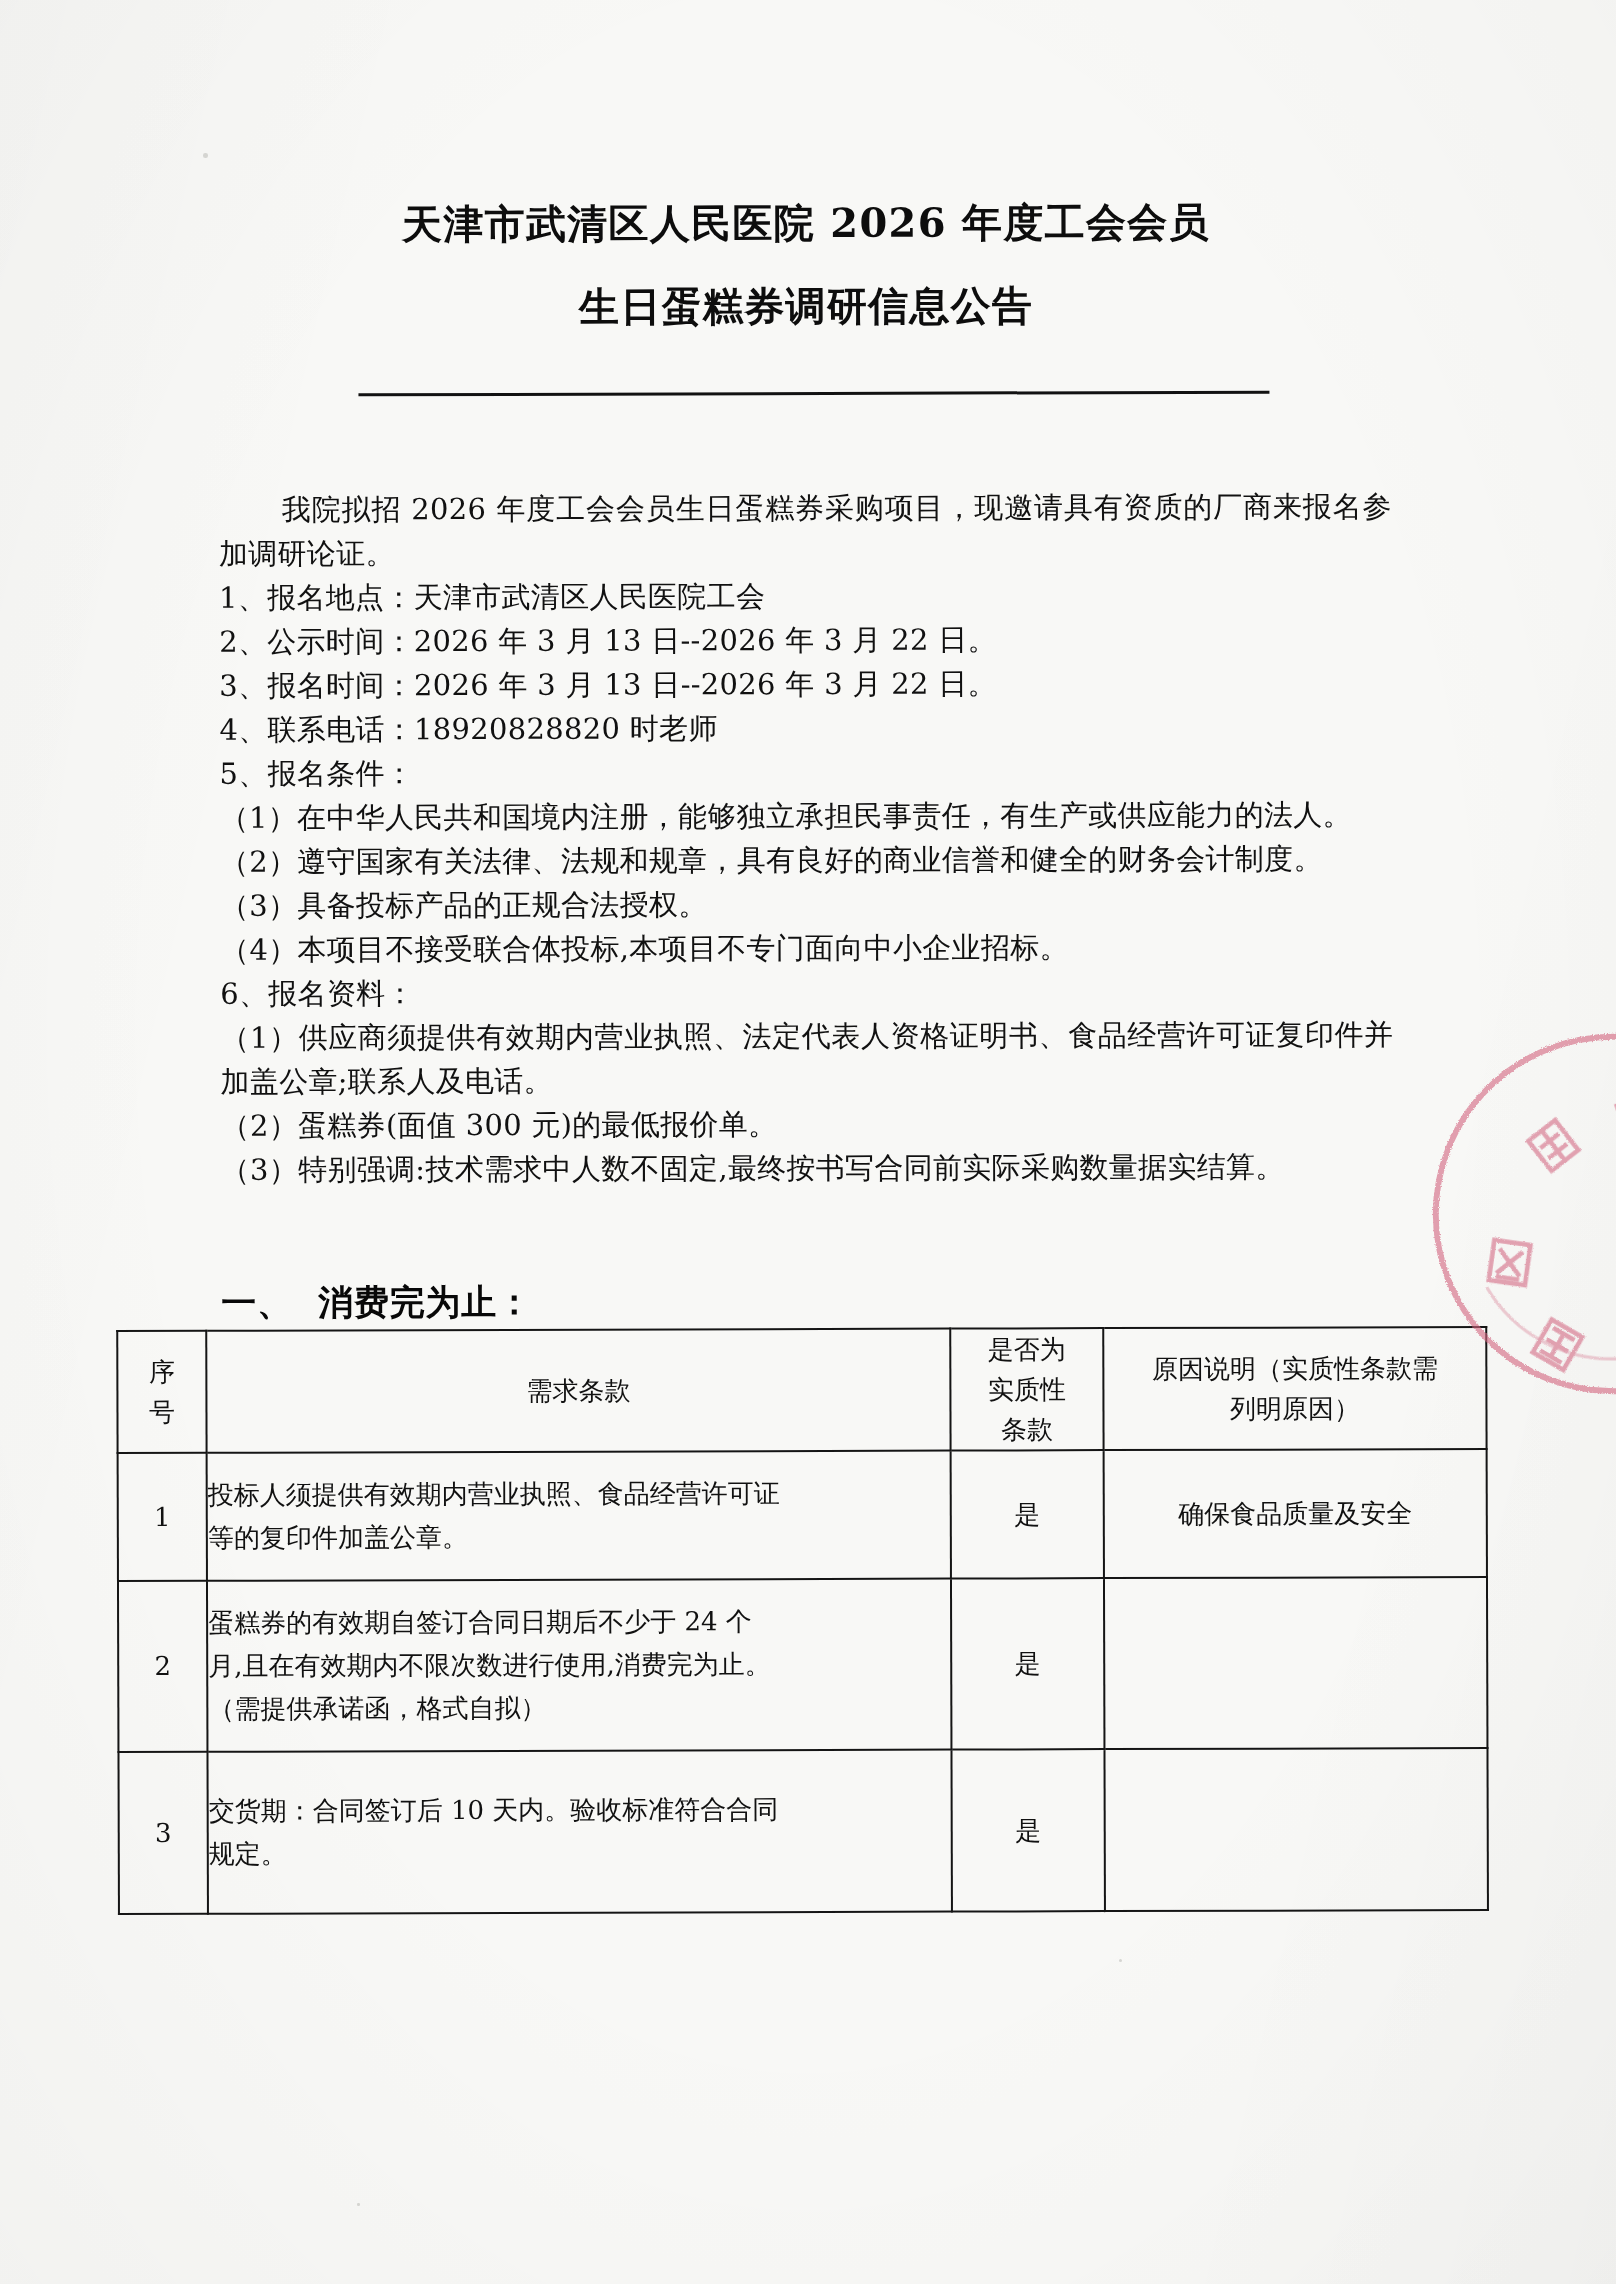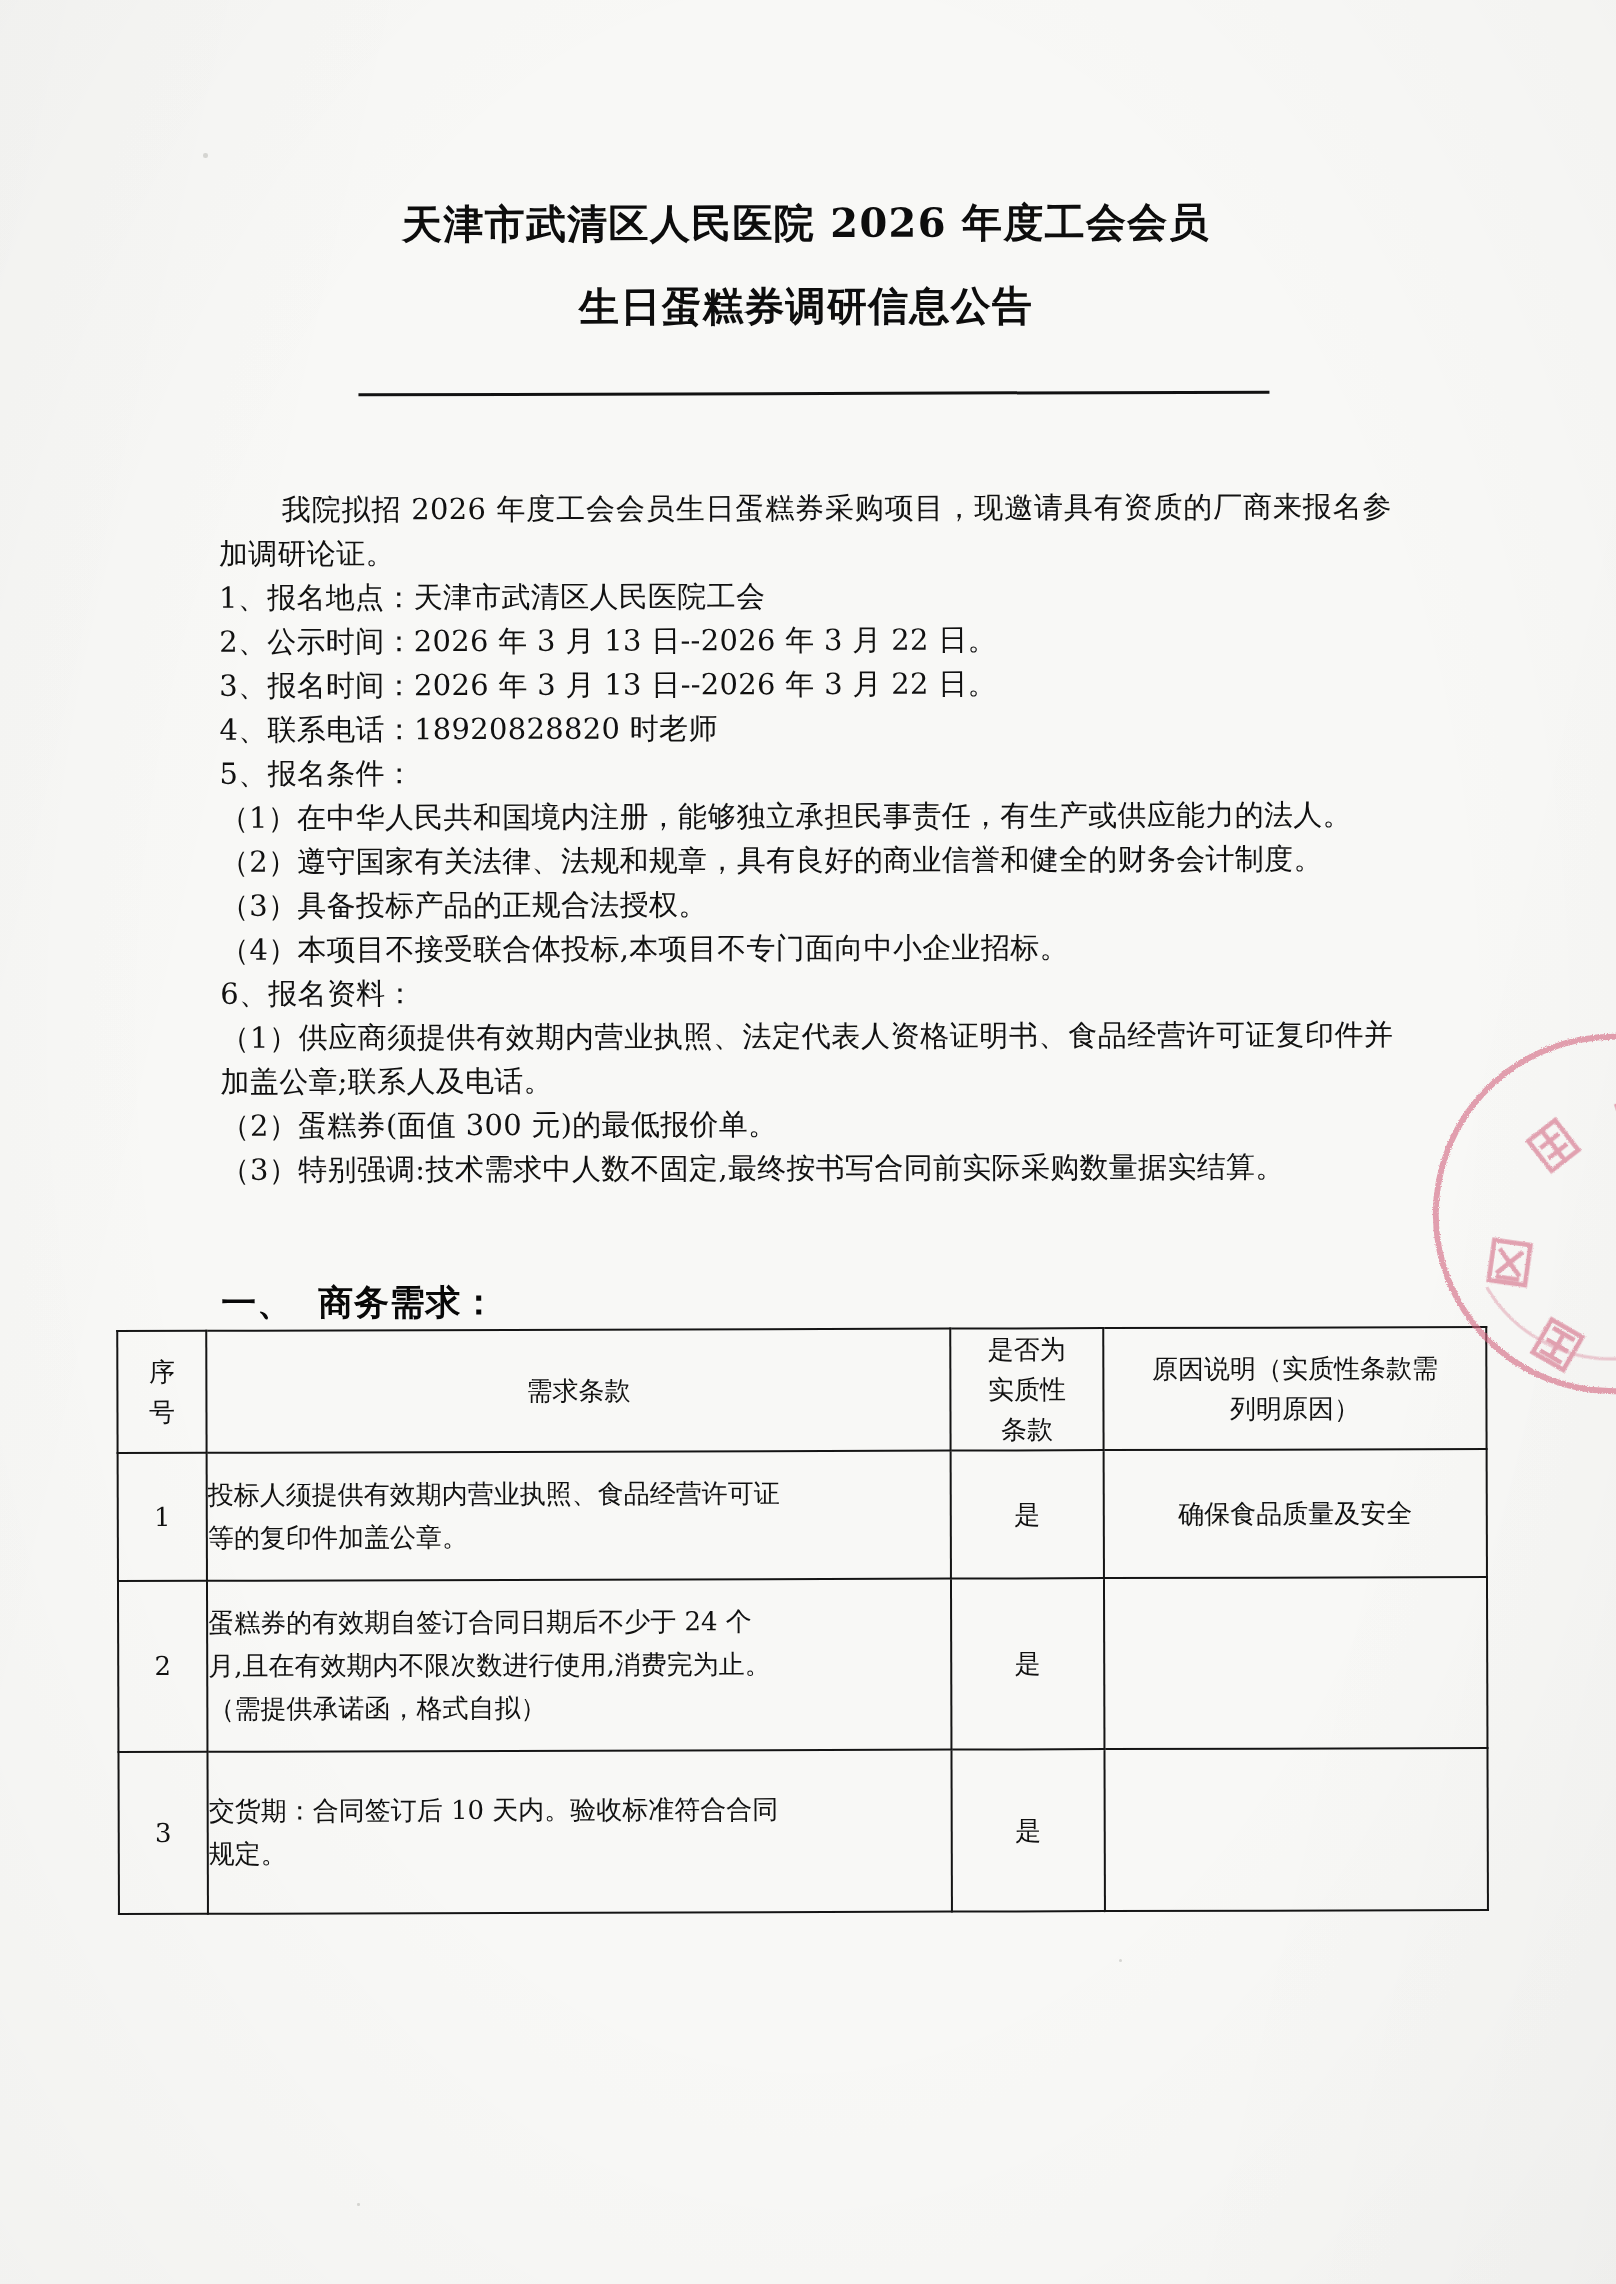--- a/index.html
+++ b/index.html
@@ -202,21 +202,21 @@
       <p>（1）在中华人民共和国境内注册，能够独立承担民事责任，有生产或供应能力的法人。</p>
       <p>（2）遵守国家有关法律、法规和规章，具有良好的商业信誉和健全的财务会计制度。</p>
       <p>（3）具备投标产品的正规合法授权。</p>
       <p>（4）本项目不接受联合体投标,本项目不专门面向中小企业招标。</p>
       <p>6、报名资料：</p>
       <p>（1）供应商须提供有效期内营业执照、法定代表人资格证明书、食品经营许可证复印件并加盖公章;联系人及电话。</p>
       <p>（2）蛋糕券(面值 300 元)的最低报价单。</p>
       <p>（3）特别强调:技术需求中人数不固定,最终按书写合同前实际采购数量据实结算。</p>
     </div>
 
-    <div class="section-heading">一、  商务需求：</div>
+    <div class="section-heading">一、  消费完为止：</div>
 
     <div class="req-table-wrap">
       <table class="req-table">
         <colgroup>
           <col class="col-no">
           <col class="col-clause">
           <col class="col-sub">
           <col class="col-reason">
         </colgroup>
         <thead>

